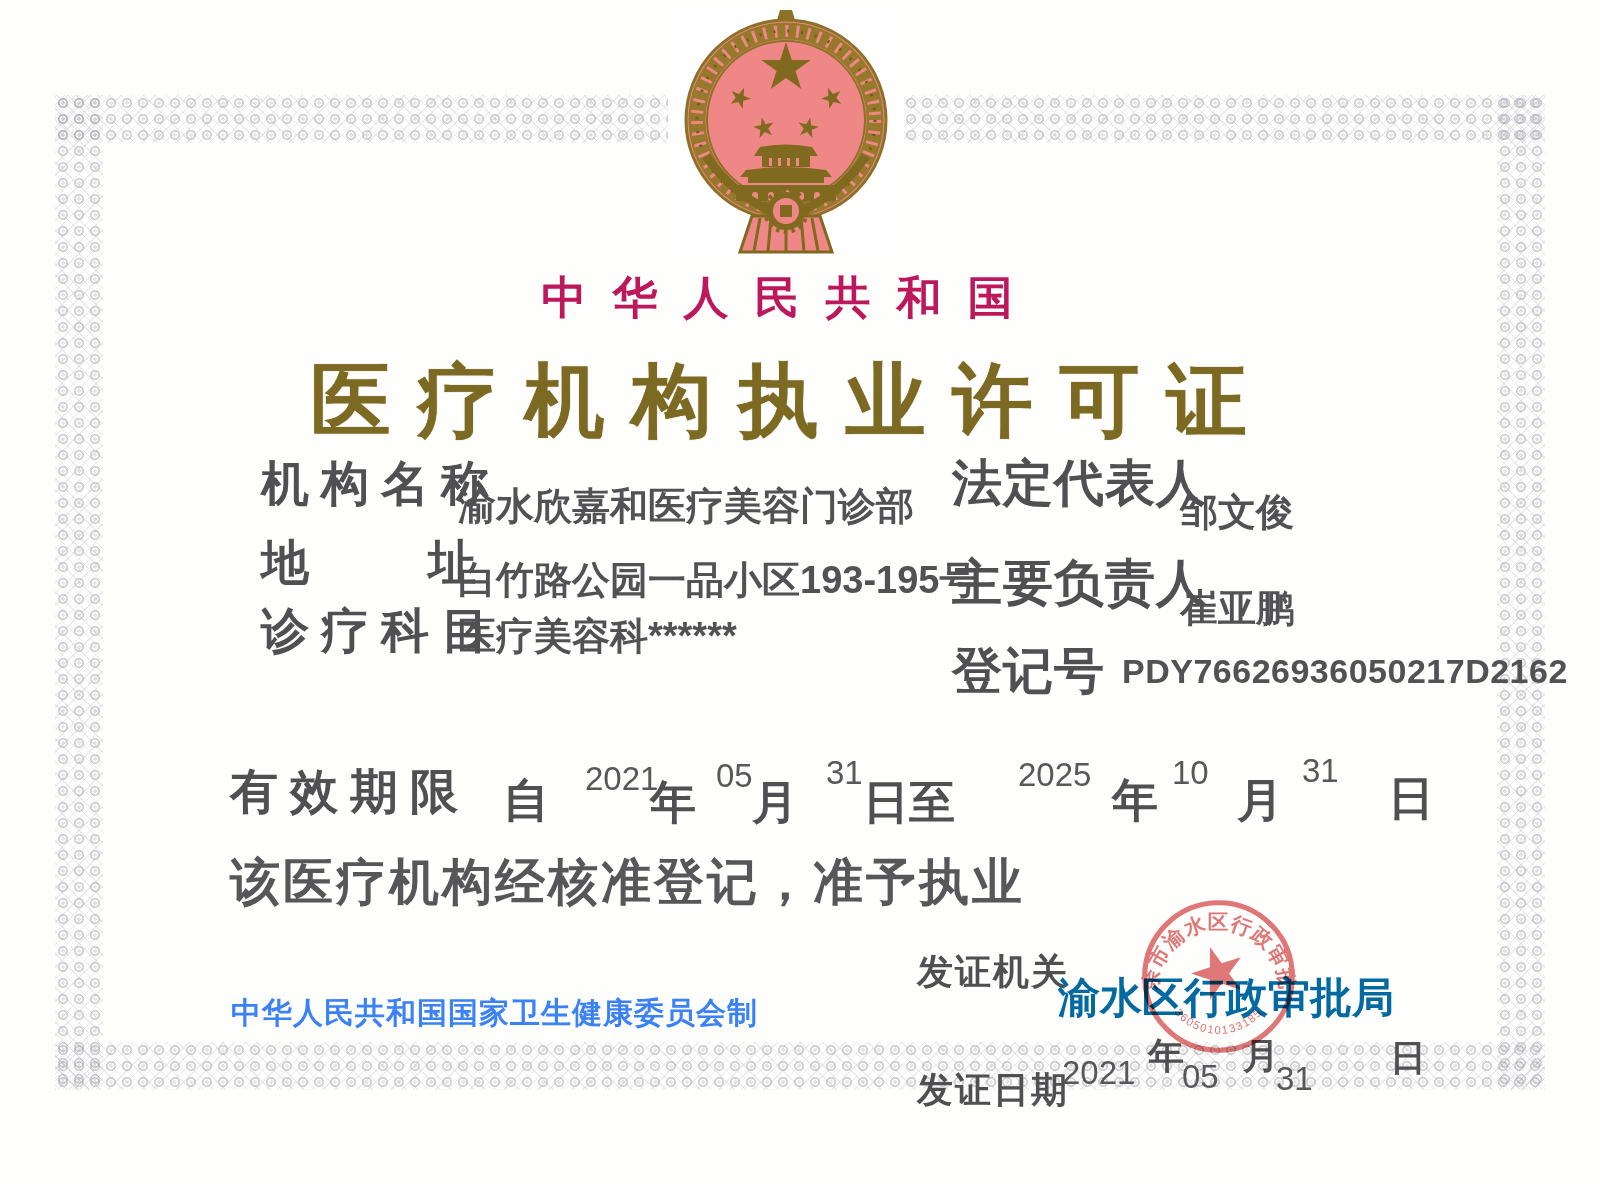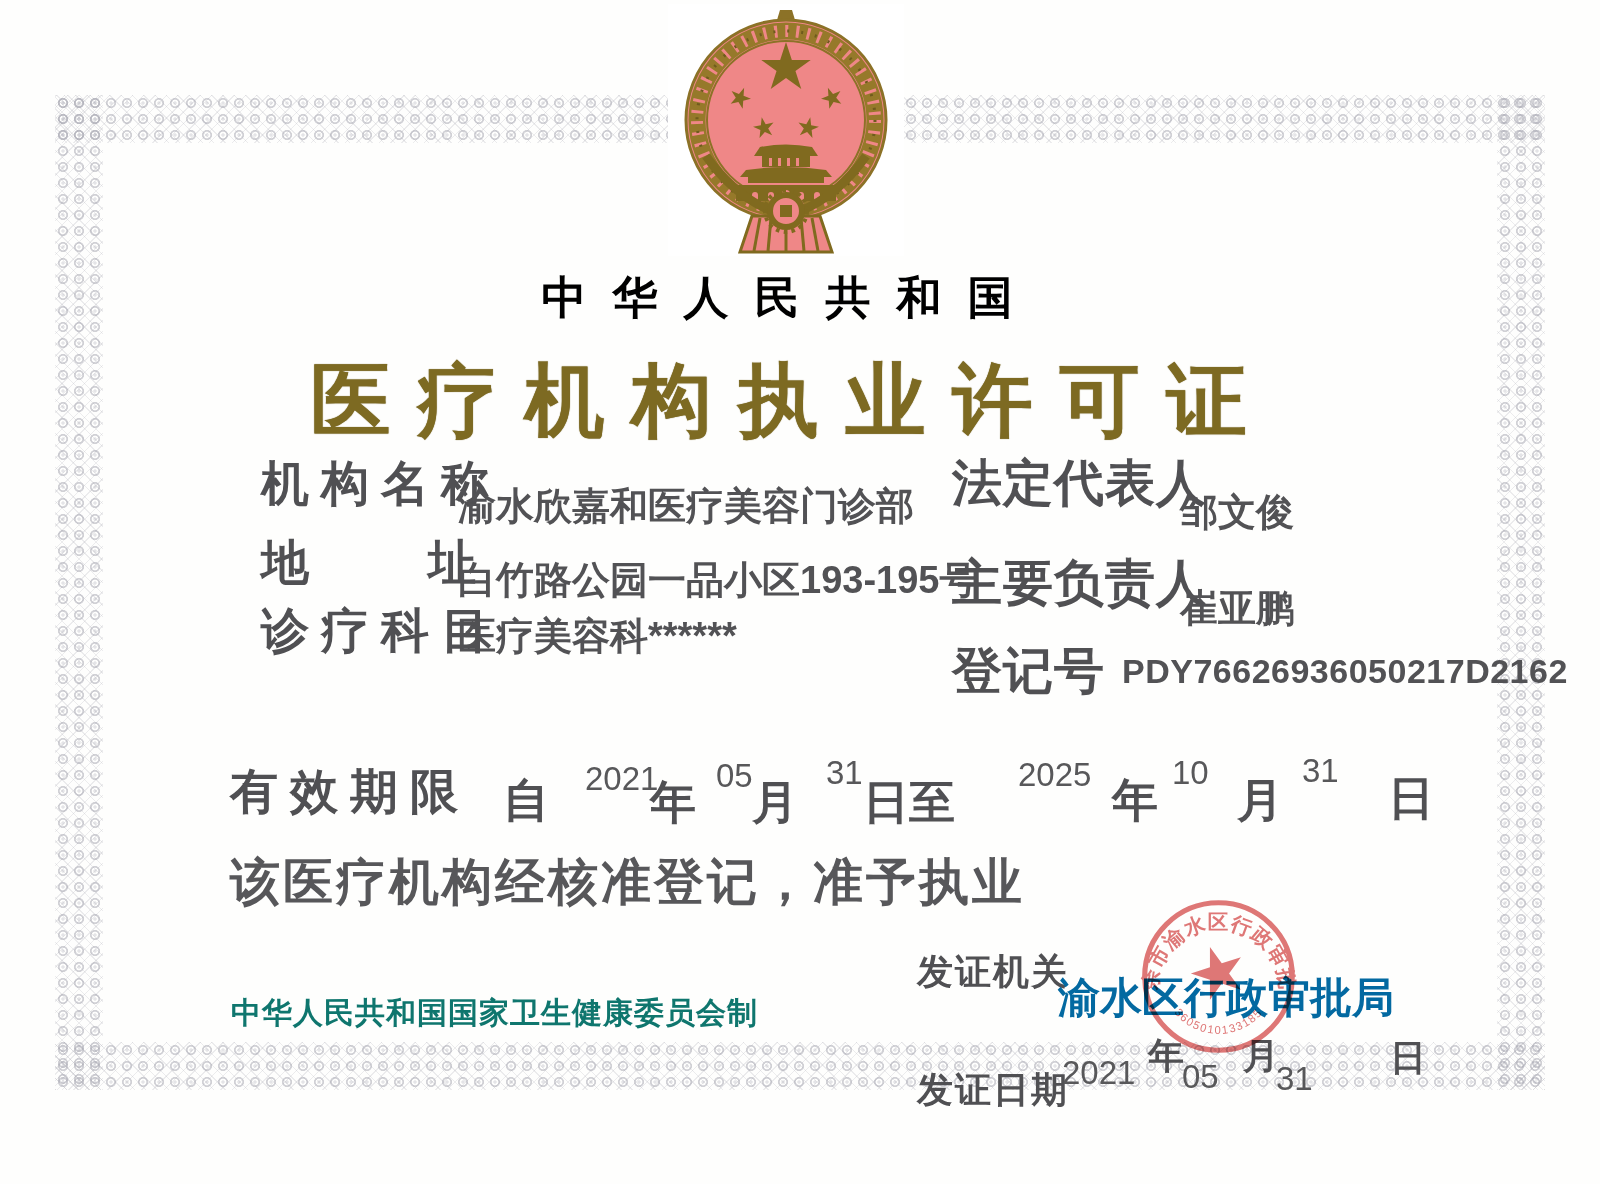--- a/index.html
+++ b/index.html
@@ -20,32 +20,32 @@
   .bf-top{left:55px;top:95px;width:1490px;height:48px;}
   .bf-bottom{left:55px;top:1042px;width:1490px;height:48px;}
   .bf-left{left:55px;top:95px;width:48px;height:995px;}
   .bf-right{left:1497px;top:95px;width:48px;height:995px;}
 
   .abs{position:absolute;white-space:nowrap;}
   .serifb{font-family:"Liberation Serif","DejaVu Serif",serif;font-weight:bold;color:#505053;}
   .sans{font-family:"Liberation Sans","DejaVu Sans",sans-serif;color:#525255;font-weight:bold;}
   .just{display:inline-block;text-align:justify;text-align-last:justify;}
 
-  .country-title{left:790px;top:268px;transform:translateX(-50%);font-size:45px;font-weight:bold;letter-spacing:26px;color:#000000;}
+  .country-title{left:790px;top:268px;transform:translateX(-50%);font-size:45px;font-weight:bold;letter-spacing:26px;color:#be185d;}
   .gold-title{left:792px;top:348px;transform:translateX(-50%);font-size:80px;font-weight:bold;letter-spacing:27px;color:#7d6a22;font-family:"Liberation Serif","DejaVu Serif",serif;text-shadow:0 0 1px #6b5a1c;}
 
   .fl{font-size:48px;width:215px;margin-left:28px;}
   .fv{font-size:38px;}
   .rl{font-size:50px;letter-spacing:1px;}
 
   .num{font-size:33px;color:#58585a;}
   .unit{font-size:46px;}
 
   .statement{left:230px;top:849px;font-size:50px;font-weight:bold;letter-spacing:3px;color:#57575a;}
-  .maker{left:231px;top:993px;font-size:30px;font-weight:bold;letter-spacing:1px;color:#0f766e;}
+  .maker{left:231px;top:993px;font-size:30px;font-weight:bold;letter-spacing:1px;color:#3b82f6;}
 
   .seal{position:absolute;left:1116px;top:874px;width:205px;height:205px;opacity:.88;mix-blend-mode:multiply;}
   .emblem{position:absolute;left:668px;top:4px;width:236px;height:252px;}
 </style>
 </head>
 <body>
 
 <div class="cert">
 
   <div>

